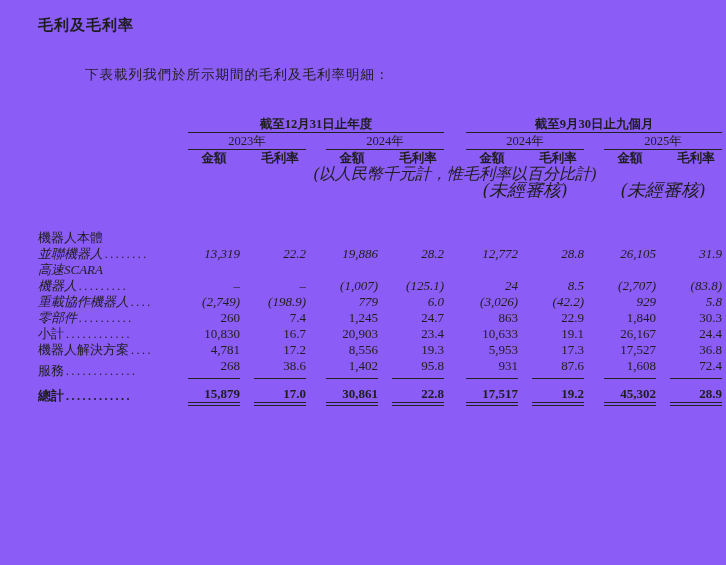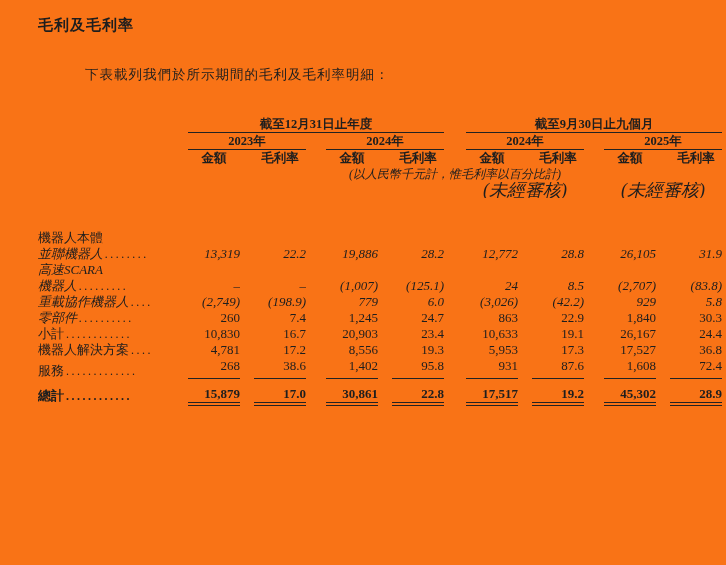--- a/index.html
+++ b/index.html
@@ -1,50 +1,50 @@
 <!DOCTYPE html>
 <html><head>
 <meta charset="utf-8">
 <style>
   html,body{margin:0;padding:0;}
   body{
     width:726px;height:565px;background:#ffffff;
     font-family:"Liberation Serif","DejaVu Serif",serif;
     color:#1e1e1e;
   }
-  .page{position:relative;width:726px;height:565px;background:#f97316;overflow:hidden;}
+  .page{position:relative;width:726px;height:565px;background:#8b5cf6;overflow:hidden;}
   .doc-title{
     position:absolute;left:38px;top:16px;
     font-size:15px;font-weight:bold;letter-spacing:1px;
   }
   .intro{
     position:absolute;left:85px;top:66px;
     font-size:13.5px;letter-spacing:1px;
   }
   table.gp{
     position:absolute;left:38px;top:116px;
     border-collapse:collapse;table-layout:fixed;
     font-size:13px;line-height:16px;
   }
   table.gp td{padding:0;vertical-align:bottom;overflow:hidden;white-space:nowrap;}
   
   td.grp{
     font-weight:bold;font-size:12.5px;text-align:center;
     border-bottom:1px solid #222;padding-bottom:3px;
   }
   td.yr{
-    font-weight:bold;font-size:12.5px;text-align:center;
+    font-weight:normal;font-size:12.5px;text-align:center;
     border-bottom:1px solid #222;padding-top:6px;padding-bottom:3px;
   }
   td.colhead{
     font-weight:bold;font-size:12.5px;text-align:center;
     padding-top:7px;padding-bottom:1px;
   }
   td.note{
-    font-style:italic;font-size:12px;text-align:center;padding-top:3px;
+    font-style:italic;font-size:16px;text-align:center;padding-top:3px;
   }
   td.unaud{
     font-style:italic;font-size:18px;text-align:center;padding-top:2px;
   }
   tr.spacer td{height:32px;}
   
   td.lbl{text-align:left;padding-top:5px;padding-bottom:5px;}
   td.v{text-align:right;padding-top:5px;padding-bottom:5px;}
   td.gapc{padding:0;}
   .dots{letter-spacing:2.5px;font-size:12px;margin-left:2px;}

